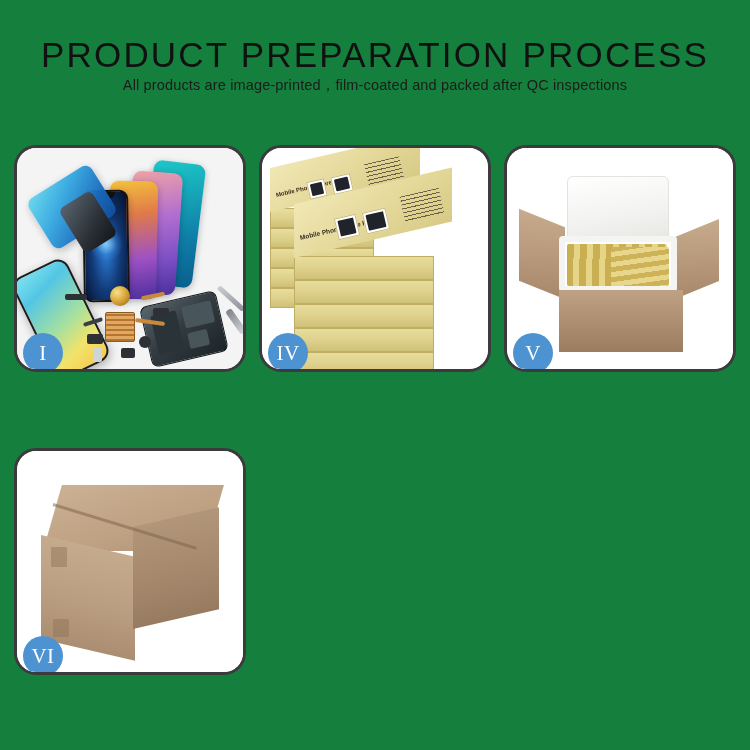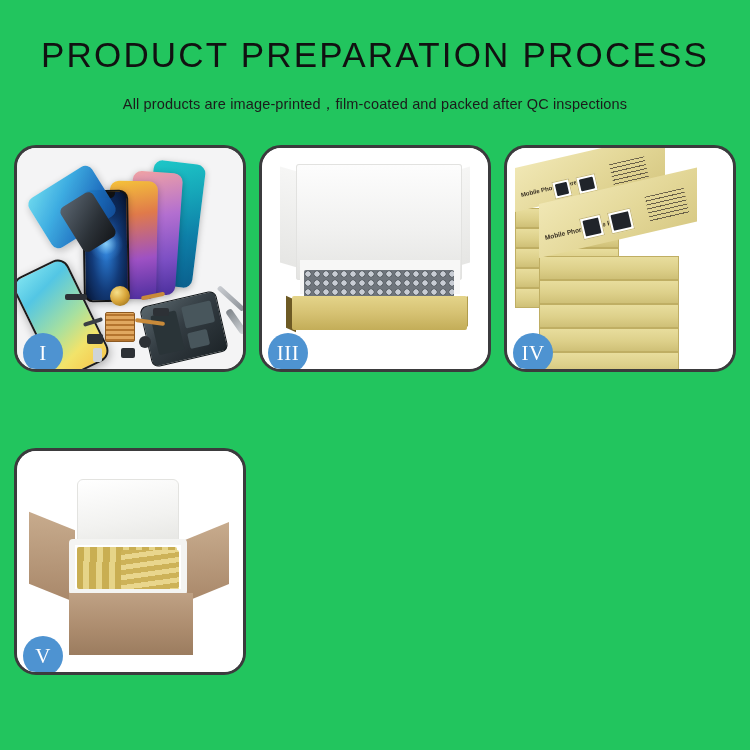--- a/index.html
+++ b/index.html
@@ -2,35 +2,35 @@
 <html><head>
 <meta charset="utf-8">
 <style>
   * { box-sizing: border-box; margin: 0; padding: 0; }
   html, body {
     width: 750px; height: 750px;
     background: #ffffff;
     font-family: "Liberation Sans", sans-serif;
     overflow: hidden;
   }
-  .page { position: relative; width: 750px; height: 750px; background: #22c55e; }
+  .page { position: relative; width: 750px; height: 750px; background: #15803d; }
 
   
   .header { width: 100%; padding-top: 36px; text-align: center; }
   .title {
     font-family: "Liberation Sans", sans-serif;
     font-size: 35px;
     font-weight: 500;
     letter-spacing: 2.2px;
     color: #111111;
     line-height: 1.1;
     white-space: nowrap;
   }
   .subtitle {
-    margin-top: 20px;
+    margin-top: 1px;
     font-family: "Liberation Sans", sans-serif;
     font-size: 14.5px;
     font-weight: 400;
     letter-spacing: 0.15px;
     color: #1b1b1b;
     white-space: nowrap;
   }
 
   
   .grid {
@@ -341,33 +341,20 @@
         <div class="flex-cable" style="left:124px;top:146px;width:24px;transform:rotate(-12deg);"></div>
         <div class="flex-cable" style="left:118px;top:172px;width:30px;transform:rotate(8deg);"></div>
         <div class="flex-cable" style="left:66px;top:172px;width:20px;background:#3a3f45;transform:rotate(-18deg);"></div>
         <div class="tweezer"></div>
         <div class="screwdriver"></div>
       </div>
       <div class="badge">I</div>
     </div>
 
 
-    <div class="card">
-      <div class="card-inner p3">
-        <div class="b3-lid-flapL"></div>
-        <div class="b3-lid-flapR"></div>
-        <div class="b3-lid"></div>
-        <div class="b3-foam"></div>
-        <div class="b3-bubble"></div>
-        <div class="b3-tray-l"></div>
-        <div class="b3-tray-r"></div>
-        <div class="b3-tray"></div>
-      </div>
-      <div class="badge">III</div>
-    </div>
 
     <div class="card">
       <div class="card-inner p4">
 
         <div class="stackbox" style="left:8px;top:60px;width:104px;height:20px;"></div>
         <div class="stackbox" style="left:8px;top:80px;width:104px;height:20px;"></div>
         <div class="stackbox" style="left:8px;top:100px;width:104px;height:20px;"></div>
         <div class="stackbox" style="left:8px;top:120px;width:104px;height:20px;"></div>
         <div class="stackbox" style="left:8px;top:140px;width:104px;height:20px;"></div>
 
@@ -406,15 +393,26 @@
         <div class="v-flapR"></div>
         <div class="v-foamlid"></div>
         <div class="v-inner"></div>
         <div class="v-inner2"></div>
         <div class="v-foambox" style="background:none;border:none;box-shadow:inset 0 0 0 6px #f4f4f2;"></div>
         <div class="v-body"></div>
       </div>
       <div class="badge">V</div>
     </div>
 
+    <div class="card">
+      <div class="card-inner p6">
+        <div class="c-top"></div>
+        <div class="c-front"></div>
+        <div class="c-side"></div>
+        <div class="c-seam"></div>
+        <div class="c-tape" style="left:34px;top:96px;width:16px;height:20px;"></div>
+        <div class="c-tape" style="left:36px;top:168px;width:16px;height:18px;"></div>
+      </div>
+      <div class="badge">VI</div>
+    </div>
 
   </div>
 </div>
 
 </body></html>

